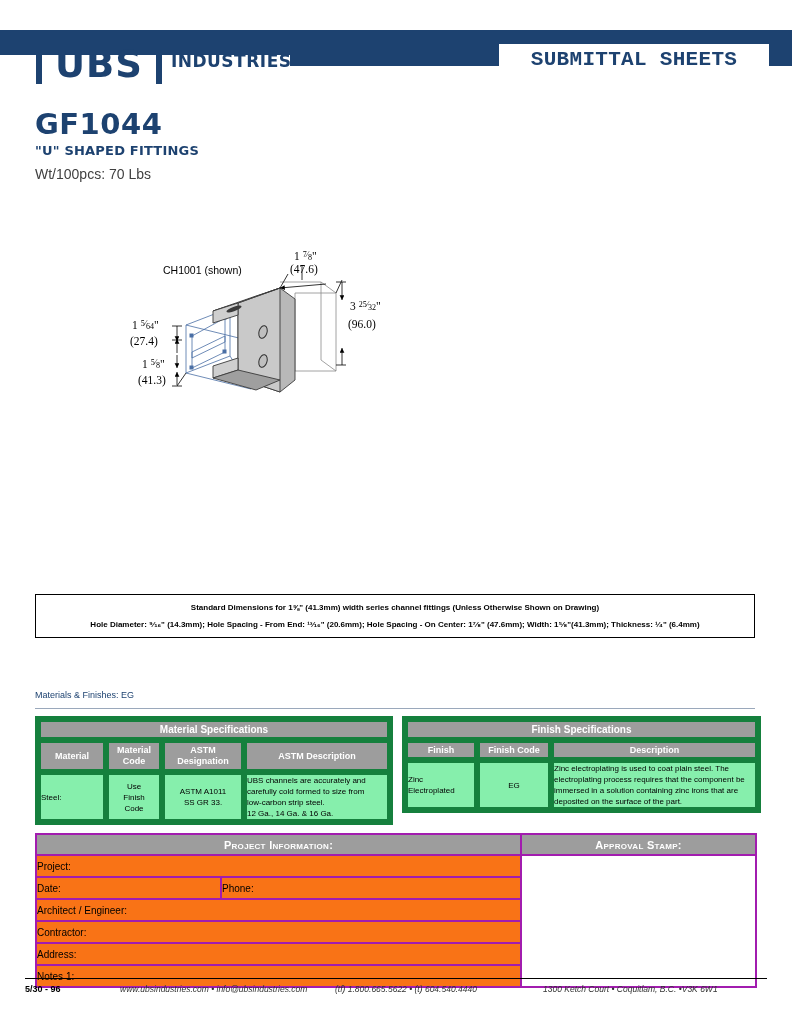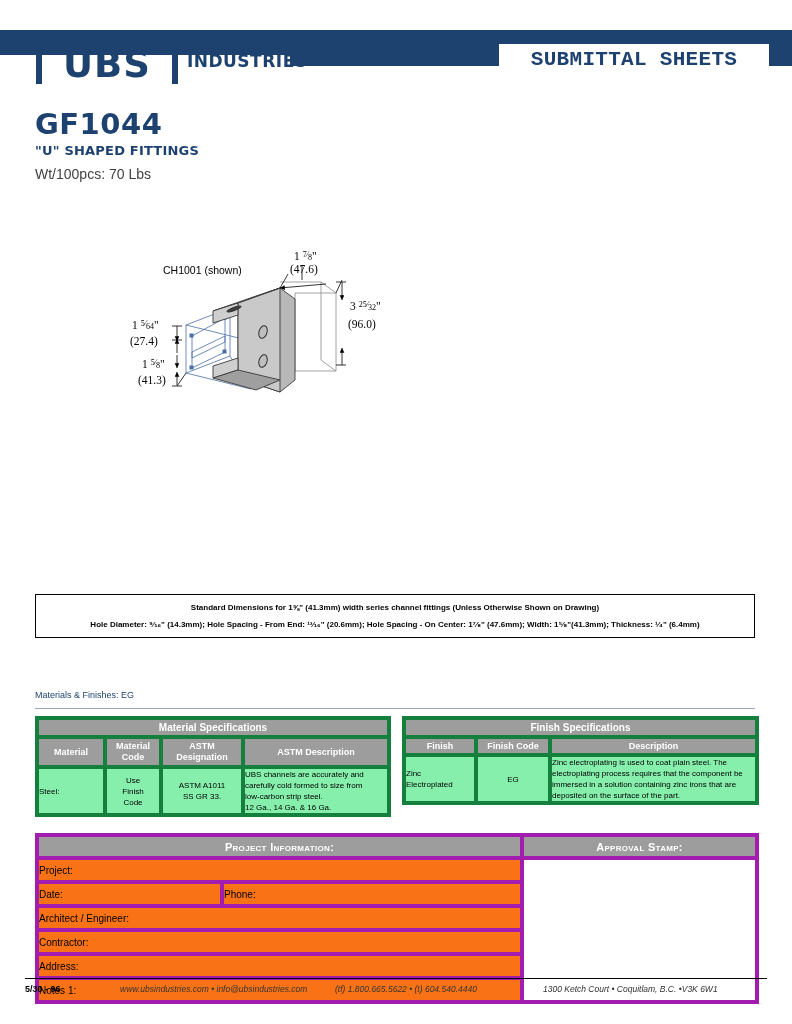--- a/index.html
+++ b/index.html
@@ -41,21 +41,21 @@
     width: 6px; height: 38px;
     background: #1d4270;
   }
   .logo-ubs {
     font-family: "DejaVu Sans", sans-serif;
     font-weight: bold;
     font-size: 37px;
     letter-spacing: 1px;
     color: #1d4270;
     line-height: 38px;
-    padding: 0 21px;
+    padding: 0 13px;
   }
   .logo-industries {
     font-family: "DejaVu Sans", sans-serif;
     font-weight: bold;
     font-size: 17px;
     letter-spacing: 0.5px;
     color: #1d4270;
     margin-left: 9px;
     margin-top: -8px;
   }
@@ -145,21 +145,21 @@
     background: #9aa8bb;
   }
 
   
   table.spec {
     border-collapse: collapse;
     font-family: "Liberation Sans", sans-serif;
     table-layout: fixed;
   }
   table.spec td, table.spec th {
-    border: 4px solid #15803d;
+    border: 6px solid #15803d;
     padding: 0;
   }
   .tbl-title {
     background: #9d9d9d;
     color: #ffffff;
     font-weight: bold;
     font-size: 10px;
     text-align: center;
     height: 15px;
   }
@@ -190,21 +190,21 @@
     left: 35px; top: 833px;
     width: 720px;
   }
   table.proj {
     border-collapse: collapse;
     width: 720px;
     table-layout: fixed;
     font-family: "Liberation Sans", sans-serif;
   }
   table.proj td {
-    border: 4px solid #a21caf;
+    border: 2px solid #a21caf;
     padding: 0;
   }
   .proj-hdr {
     background: #9d9d9d;
     color: #ffffff;
     font-weight: bold;
     font-size: 11px;
     text-align: center;
     height: 19px;
     font-variant: small-caps;

